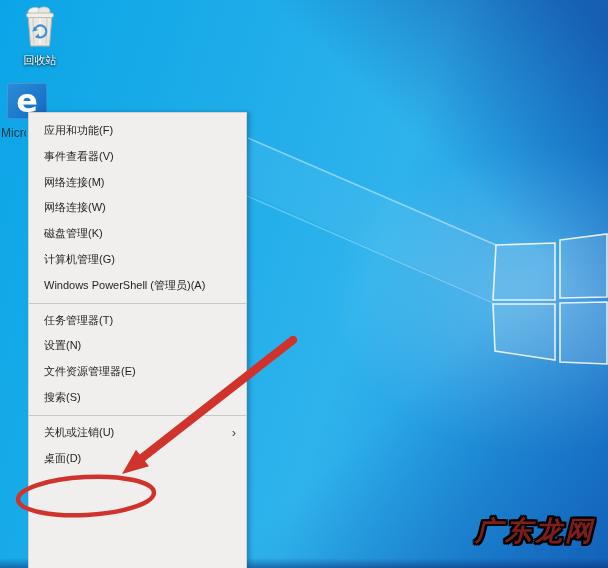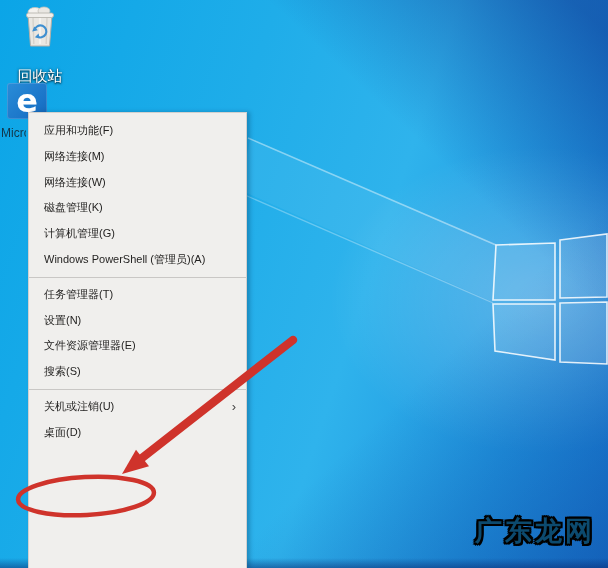--- a/index.html
+++ b/index.html
@@ -16,21 +16,21 @@
       linear-gradient(to top right, rgba(0,0,0,0) 72%, rgba(10,45,140,0.55) 97%),
       linear-gradient(to bottom right, rgba(0,0,0,0) 68%, rgba(10,60,150,0.45) 100%),
       radial-gradient(ellipse 300px 220px at 540px 300px, rgba(255,255,255,0.25), rgba(255,255,255,0) 70%),
       linear-gradient(108deg, #0ba5e7 0%, #1fade9 35%, #2fb3ec 58%, #2094df 82%, #1b7fd6 100%);
   }
   .wallpaper-svg { position:absolute; inset:0; z-index:1; }
 
   
   .icon-wrap { position:absolute; z-index:2; text-align:center; }
   .icon-label {
-    margin-top:16px; font-size:15px; color:#ffffff;
+    margin-top:2px; font-size:11px; color:#ffffff;
     text-shadow:0 1px 2px rgba(0,0,0,0.85), 0 0 3px rgba(0,0,0,0.5);
   }
   #edge-tile {
     width:40px; height:36px; border-radius:3px;
     background:linear-gradient(135deg,#2a8dd8 0%,#1a74c8 70%,#1566b6 100%);
     display:flex; align-items:center; justify-content:center;
     box-shadow:0 0 0 1px rgba(255,255,255,0.15) inset;
   }
   #edge-tile .e-glyph {
     color:#ffffff; font-size:32px; font-weight:bold; line-height:30px;
@@ -60,24 +60,25 @@
     position:absolute; right:10px; top:0; font-size:13px; color:#454545;
     line-height:25.8px;
   }
 
   
   .annotation-svg { position:absolute; inset:0; z-index:30; pointer-events:none; }
 
   
   .watermark {
     position:absolute; right:13px; bottom:19px; z-index:40;
-    font-size:27px; font-weight:bold; letter-spacing:3px; color:#0c4a6e;
+    font-size:27px; font-weight:bold; letter-spacing:3px; color:#7f1d1d;
     text-shadow:
       -2px -2px 0 #000, 2px -2px 0 #000, -2px 2px 0 #000, 2px 2px 0 #000,
       -2px 0 0 #000, 2px 0 0 #000, 0 -2px 0 #000, 0 2px 0 #000;
+    font-style: italic;
   }
 </style>
 </head>
 <body>
 
 <div class="desktop">
   <svg class="wallpaper-svg" width="608" height="568" viewBox="0 0 608 568">
 
     <polygon points="250,140 496,245 493,302 240,190" fill="rgba(255,255,255,0.06)"></polygon>
     <line x1="248" y1="138" x2="496" y2="245" stroke="rgba(255,255,255,0.45)" stroke-width="1.5"></line>
@@ -112,20 +113,21 @@
 
 <div class="icon-wrap" style="left:7px; top:83px; width:40px;">
   <div id="edge-tile">
     <span class="e-glyph">e</span>
   </div>
 </div>
 <div class="label-fragment">Micro</div>
 
 <div class="context-menu">
   <div class="mi"><span>应用和功能(F)</span></div>
+  <div class="mi"><span>事件查看器(V)</span></div>
   <div class="mi"><span>网络连接(M)</span></div>
   <div class="mi"><span>网络连接(W)</span></div>
   <div class="mi"><span>磁盘管理(K)</span></div>
   <div class="mi"><span>计算机管理(G)</span></div>
   <div class="mi"><span>Windows PowerShell (管理员)(A)</span></div>
   <div class="menu-sep"></div>
   <div class="mi"><span>任务管理器(T)</span></div>
   <div class="mi"><span>设置(N)</span></div>
   <div class="mi"><span>文件资源管理器(E)</span></div>
   <div class="mi"><span>搜索(S)</span></div>

